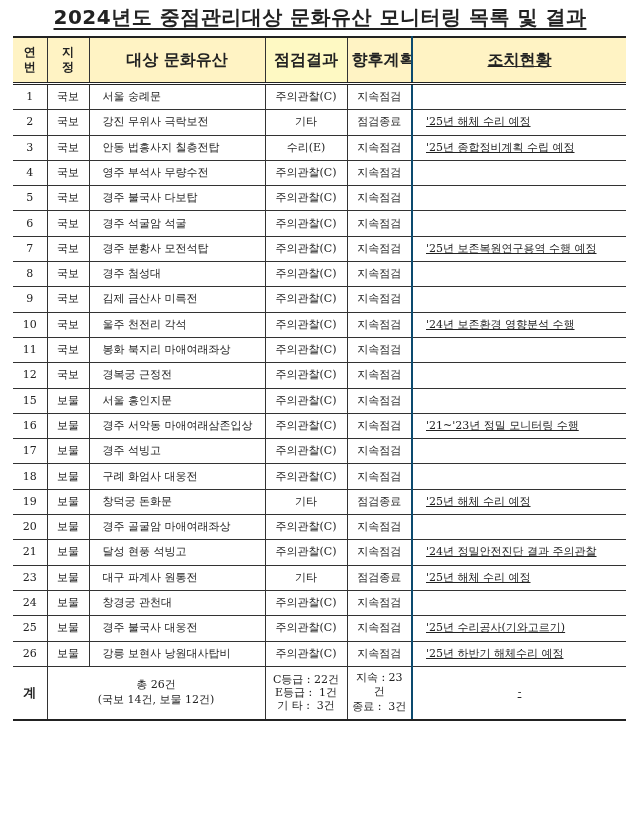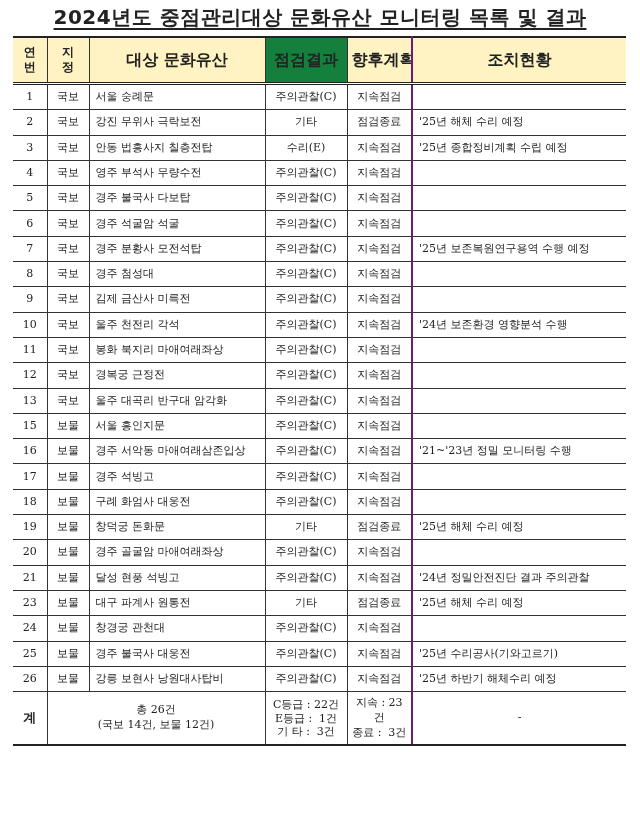--- a/index.html
+++ b/index.html
@@ -11,48 +11,48 @@
     .title span { text-decoration: underline; text-underline-offset: 4px; text-decoration-thickness: 2px; }
     table { position: absolute; left: 13px; top: 36px; width: 613px; border-collapse: collapse;
             table-layout: fixed; font-size: 11px; }
     th, td { border: 1px solid #333; padding: 0 4px; height: 24.3px; line-height: 1.1;
              white-space: nowrap; overflow: hidden; }
     thead tr { border-top: 2px solid #222; }
     thead th { background: #fff3c4; font-family: "DejaVu Sans", "Liberation Sans", sans-serif;
                font-size: 16px; font-weight: bold; height: 44px; border-bottom: 3px double #222; }
     th.stack { line-height: 1.25; font-size: 12px; }
     td.c { text-align: center; }
-    td.l { text-align: left; padding-left: 6px; }
-    .col-plan { border-right: 2px solid #701a75; }
+    td.l { text-align: left; padding-left: 13px; }
+    .col-plan { border-right: 2px solid #0c4a6e; }
     tbody tr.total td { height: 52px; border-bottom: 2px solid #222; }
     td.tot-label { font-family: "DejaVu Sans", "Liberation Sans", sans-serif; font-weight: bold; font-size: 13px; }
     .multi { white-space: normal; line-height: 1.35; font-size: 11px; }
     td:first-child, th:first-child { border-left: none; }
-    td:last-child, th:last-child { border-right: none; }
+    td:last-child, th:last-child { border-right: none; text-decoration: underline; }
   </style>
 </head>
 <body>
 
 <div class="title"><span>2024년도 중점관리대상 문화유산 모니터링 목록 및 결과</span></div>
 
 <table>
   <colgroup>
     <col style="width:34px">
     <col style="width:42px">
     <col style="width:176px">
     <col style="width:82px">
     <col style="width:65px">
     <col style="width:214px">
   </colgroup>
   <thead>
     <tr>
       <th class="stack" style="background: rgb(255, 243, 196);"><span>연</span><br><span>번</span></th>
       <th class="stack" style="background: rgb(255, 243, 196);"><span>지</span><br><span>정</span></th>
       <th style="background: rgb(255, 243, 196);">대상 문화유산</th>
-      <th style="background: #15803d;">점검결과</th>
+      <th style="background: #fef9c3;">점검결과</th>
       <th class="col-plan" style="background: rgb(255, 243, 196);">향후계획</th>
       <th style="background: rgb(255, 243, 196);">조치현황</th>
     </tr>
   </thead>
   <tbody id="rows">
       <tr>
         <td class="c">1</td>
         <td class="c">국보</td>
         <td class="l">서울 숭례문</td>
         <td class="c">주의관찰(C)</td>
@@ -136,28 +136,20 @@
         <td class="c">국보</td>
         <td class="l">봉화 북지리 마애여래좌상</td>
         <td class="c">주의관찰(C)</td>
         <td class="c col-plan">지속점검</td>
         <td class="l"></td>
       </tr>
       <tr>
         <td class="c">12</td>
         <td class="c">국보</td>
         <td class="l">경복궁 근정전</td>
-        <td class="c">주의관찰(C)</td>
-        <td class="c col-plan">지속점검</td>
-        <td class="l"></td>
-      </tr>
-      <tr>
-        <td class="c">13</td>
-        <td class="c">국보</td>
-        <td class="l">울주 대곡리 반구대 암각화</td>
         <td class="c">주의관찰(C)</td>
         <td class="c col-plan">지속점검</td>
         <td class="l"></td>
       </tr>
       <tr>
         <td class="c">15</td>
         <td class="c">보물</td>
         <td class="l">서울 흥인지문</td>
         <td class="c">주의관찰(C)</td>
         <td class="c col-plan">지속점검</td>

